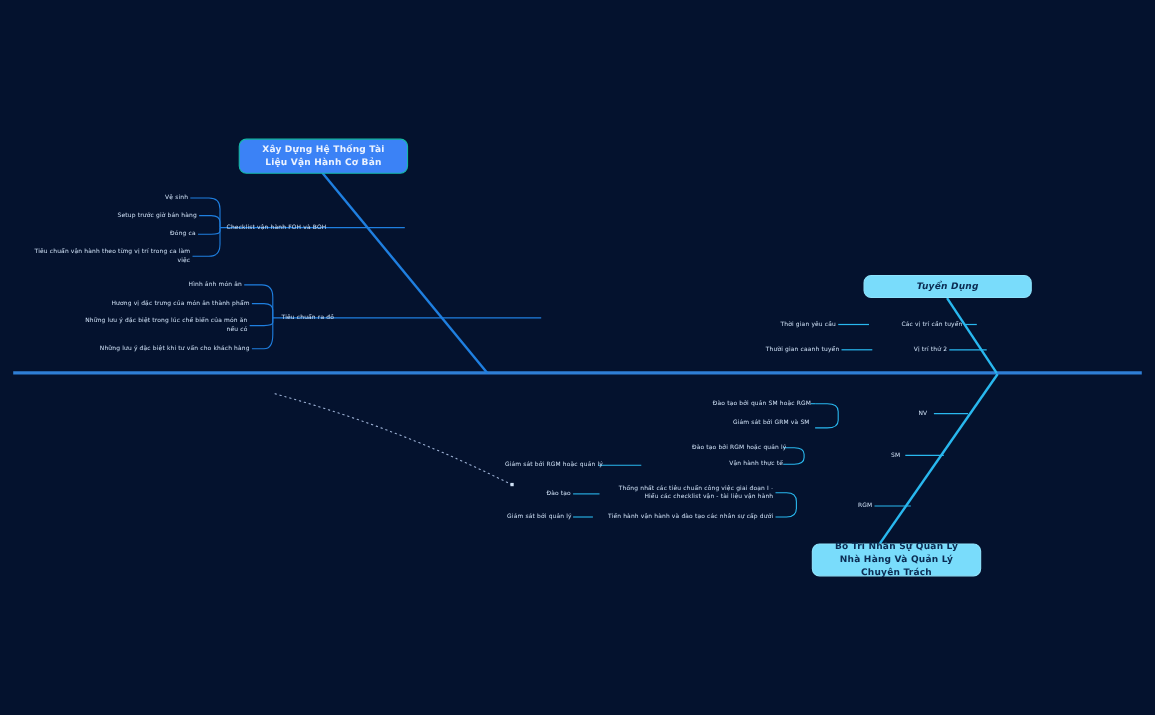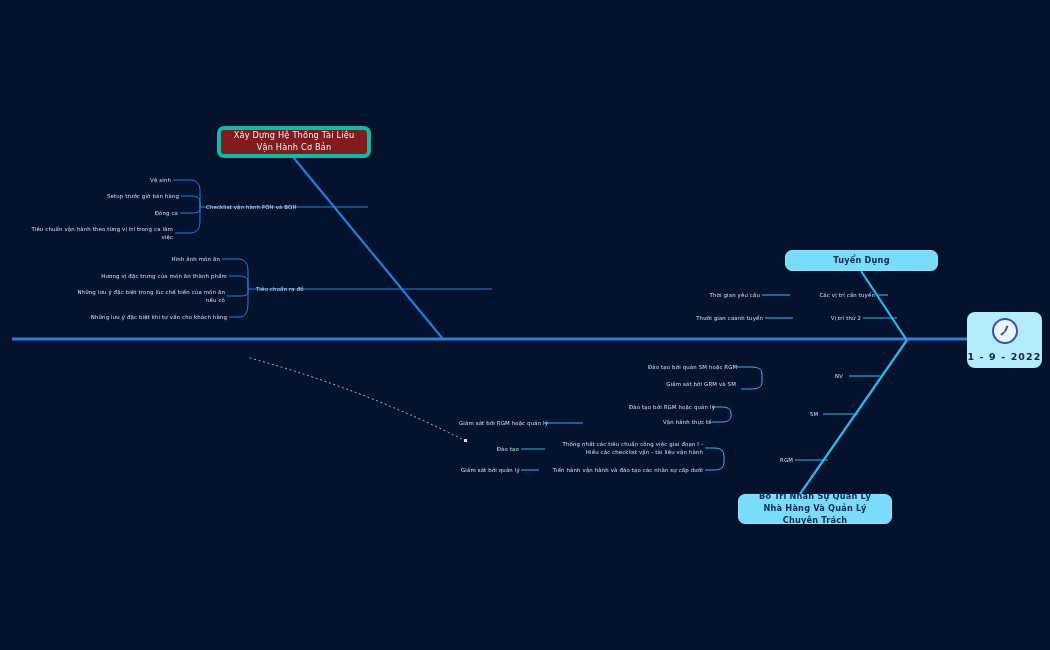--- a/index.html
+++ b/index.html
@@ -4,22 +4,22 @@
 <style>
   html,body{margin:0;padding:0;background:#04122e;}
   body{width:1050px;height:650px;overflow:hidden;
        font-family:"DejaVu Sans","Liberation Sans",sans-serif;}
   #stage{position:relative;width:1050px;height:650px;background:#04122e;}
   svg#wires{position:absolute;inset:0;width:1050px;height:650px;}
 
   .node{position:absolute;border-radius:7px;text-align:center;
         display:flex;align-items:center;justify-content:center;
         line-height:1.45;box-sizing:border-box;padding:6px 10px;}
-  .node-dark{background:#7f1d1d;color:#eaf2ff;font-size:8.2px;font-weight:400;
-             letter-spacing:.2px;border:4px solid #14b8a6;}
+  .node-dark{background:#3b82f6;color:#eaf2ff;font-size:8.2px;font-weight:700;
+             letter-spacing:.2px;border:1px solid #14b8a6;}
   .node-cyan{background:#79dcfb;color:#0b2b52;font-size:8.2px;font-weight:600;
              letter-spacing:.2px;border:1px solid #8fe3fc;}
 
   .lbl{position:absolute;color:#cfe0f5;font-size:5.4px;letter-spacing:.15px;
        line-height:1.5;white-space:pre;}
   .lbl.r{text-align:right;}
   .lbl.l{text-align:left;}
 
   .datecard{position:absolute;background:#b3ecfb;border-radius:8px;
             display:flex;flex-direction:column;align-items:center;
@@ -86,32 +86,28 @@
 
     <path d="M705,448 L715,448 Q724,448 724,456 L724,462
                                         Q724,470 715,470 L705,470" fill="none" stroke="#29b8ef" stroke-width="1"></path>
     <line x1="521" y1="470" x2="539" y2="470" stroke="#29b8ef" stroke-width="1"></line>
   </svg>
 
   <div class="node node-dark" style="left:217px;top:126px;width:154px;height:32px;">
     <span>Xây Dựng Hệ Thống Tài Liệu Vận Hành Cơ Bản</span>
   </div>
 
-  <div class="node node-cyan" style="left:785px;top:250px;width:153px;height:21px;">
+  <div class="node node-cyan" style="left:785px;top:250px;width:153px;height:21px;font-style:italic;">
     <span>Tuyển Dụng</span>
   </div>
 
   <div class="node node-cyan" style="left:724px;top:494px;width:154px;height:30px;margin-left:14px;">
     <span>Bố Trí Nhân Sự Quản Lý Nhà Hàng Và Quản Lý Chuyên Trách</span>
   </div>
 
-  <div class="datecard" style="left:967px;top:312px;width:75px;height:56px;">
-    <div class="clock"></div>
-    <div class="datetext">1 - 9 - 2022</div>
-  </div>
 
   <div class="lbl l" style="left:206px;top:203px;">Checklist vận hành FOH và BOH</div>
 
   <div class="lbl r" style="left:93px;top:176px;width:78px;">Vệ sinh</div>
   <div class="lbl r" style="left:79px;top:192px;width:100px;">Setup trước giờ bán hàng</div>
   <div class="lbl r" style="left:98px;top:209px;width:80px;">Đóng ca</div>
   <div class="lbl r" style="left:30px;top:225px;width:143px;">Tiêu chuẩn vận hành theo từng vị trí trong ca làm
 việc</div>
 
   <div class="lbl l" style="left:256px;top:285px;">Tiêu chuẩn ra đồ</div>

